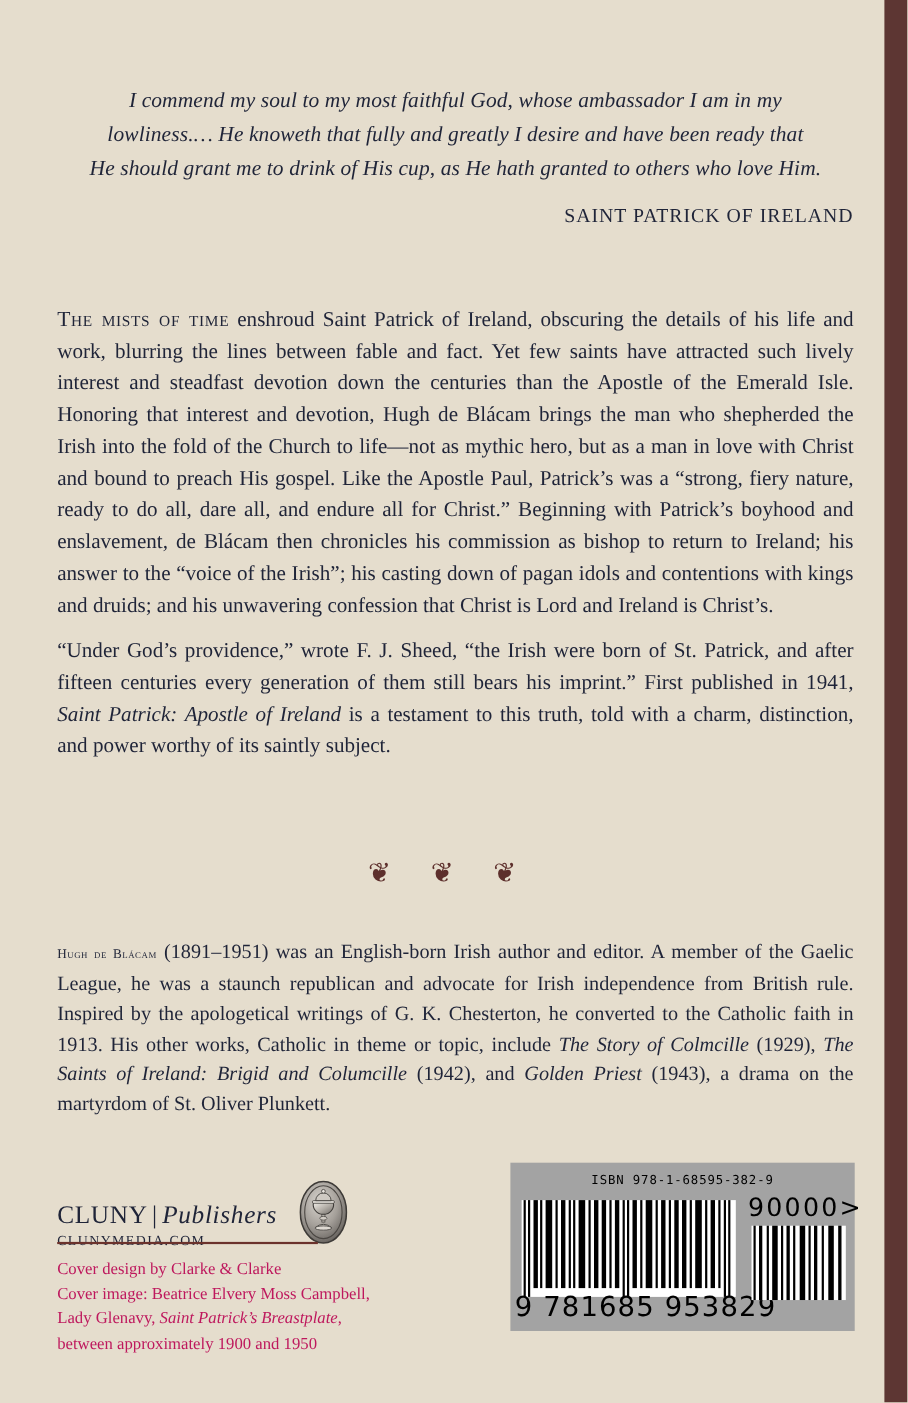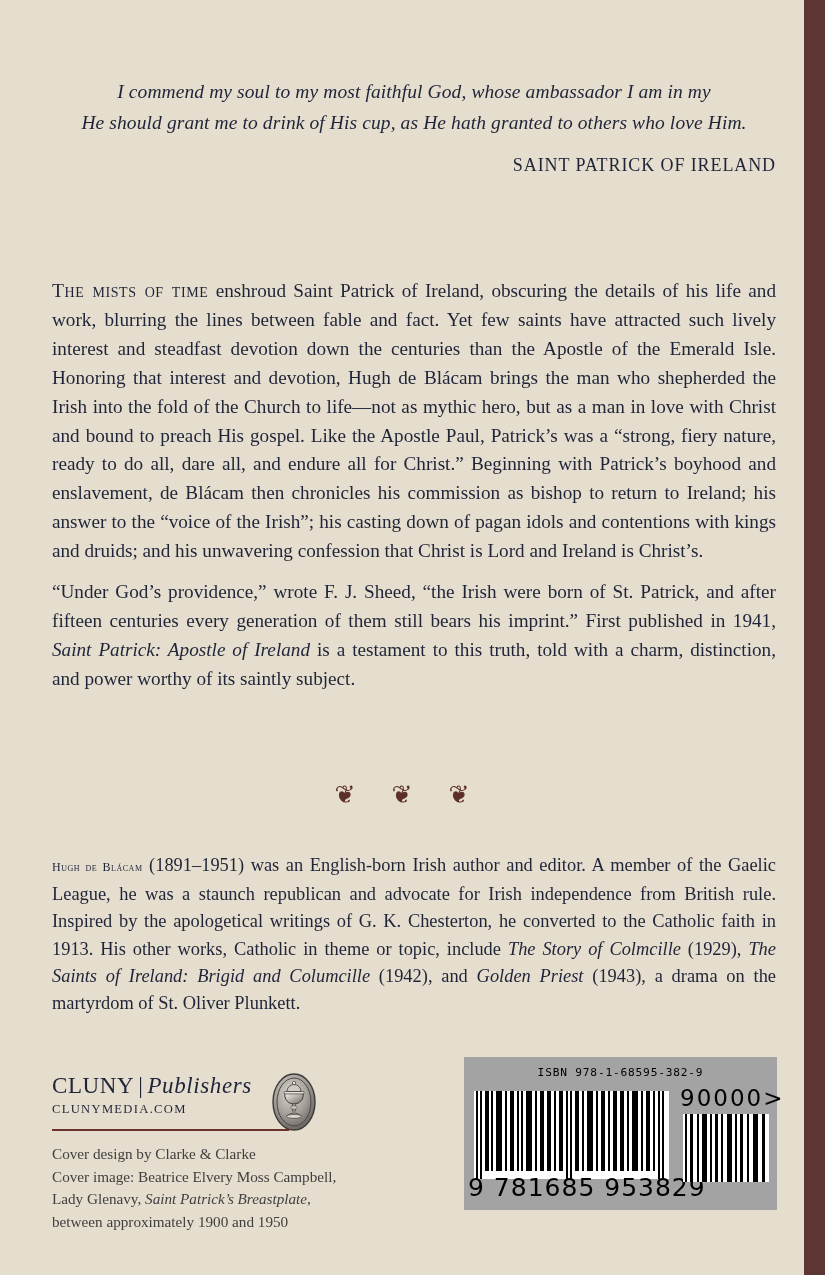--- a/index.html
+++ b/index.html
@@ -124,21 +124,21 @@
 
   
   .publisher {
     position: absolute;
     left: 52px;
     top: 1072px;
     width: 300px;
   }
   .pub-row {
     display: flex;
-    align-items: flex-start;
+    align-items: flex-end;
   }
   .pub-names {
     padding-top: 1px;
   }
   .pub-title {
     font-size: 23px;
     letter-spacing: 0.6px;
     color: #1f2438;
     white-space: nowrap;
   }
@@ -173,21 +173,21 @@
   
   .credits {
     position: absolute;
     left: 52px;
     top: 1143px;
     width: 400px;
   }
   .credit-line {
     font-size: 15.2px;
     line-height: 22.7px;
-    color: #404040;
+    color: #be185d;
     white-space: nowrap;
   }
 
   
   .barcode-box {
     position: absolute;
     left: 464px;
     top: 1057px;
     width: 313px;
     height: 153px;
@@ -240,20 +240,21 @@
 </style>
 </head>
 <body>
 
 <div class="page">
 
   <div class="content">
 
     <div class="epigraph">
       <div class="epigraph-line">I commend my soul to my most faithful God, whose ambassador I am in my</div>
+      <div class="epigraph-line">lowliness.… He knoweth that fully and greatly I desire and have been ready that</div>
       <div class="epigraph-line">He should grant me to drink of His cup, as He hath granted to others who love Him.</div>
       <div class="epigraph-attrib">Saint Patrick of Ireland</div>
     </div>
 
     <div class="body-block">
       <p class="copy"><span class="lead-caps">The mists of time</span><span> enshroud Saint Patrick of Ireland, obscuring the details of his life and work, blurring the lines between fable and fact. Yet few saints have attracted such lively interest and steadfast devotion down the centuries than the Apostle of the Emerald Isle. Honoring that interest and devotion, Hugh de Blácam brings the man who shepherded the Irish into the fold of the Church to life—not as mythic hero, but as a man in love with Christ and bound to preach His gospel. Like the Apostle Paul, Patrick’s was a “strong, fiery nature, ready to do all, dare all, and endure all for Christ.” Beginning with Patrick’s boyhood and enslavement, de Blácam then chronicles his commission as bishop to return to Ireland; his answer to the “voice of the Irish”; his casting down of pagan idols and contentions with kings and druids; and his unwavering confession that Christ is Lord and Ireland is Christ’s.</span></p>
       <p class="copy"><span>“Under God’s providence,” wrote F. J. Sheed, “the Irish were born of St. Patrick, and after fifteen centuries every generation of them still bears his imprint.” First published in 1941, </span><span class="ital">Saint Patrick: Apostle of Ireland</span><span> is a testament to this truth, told with a charm, distinction, and power worthy of its saintly subject.</span></p>
     </div>
 
     <div class="ornaments">

